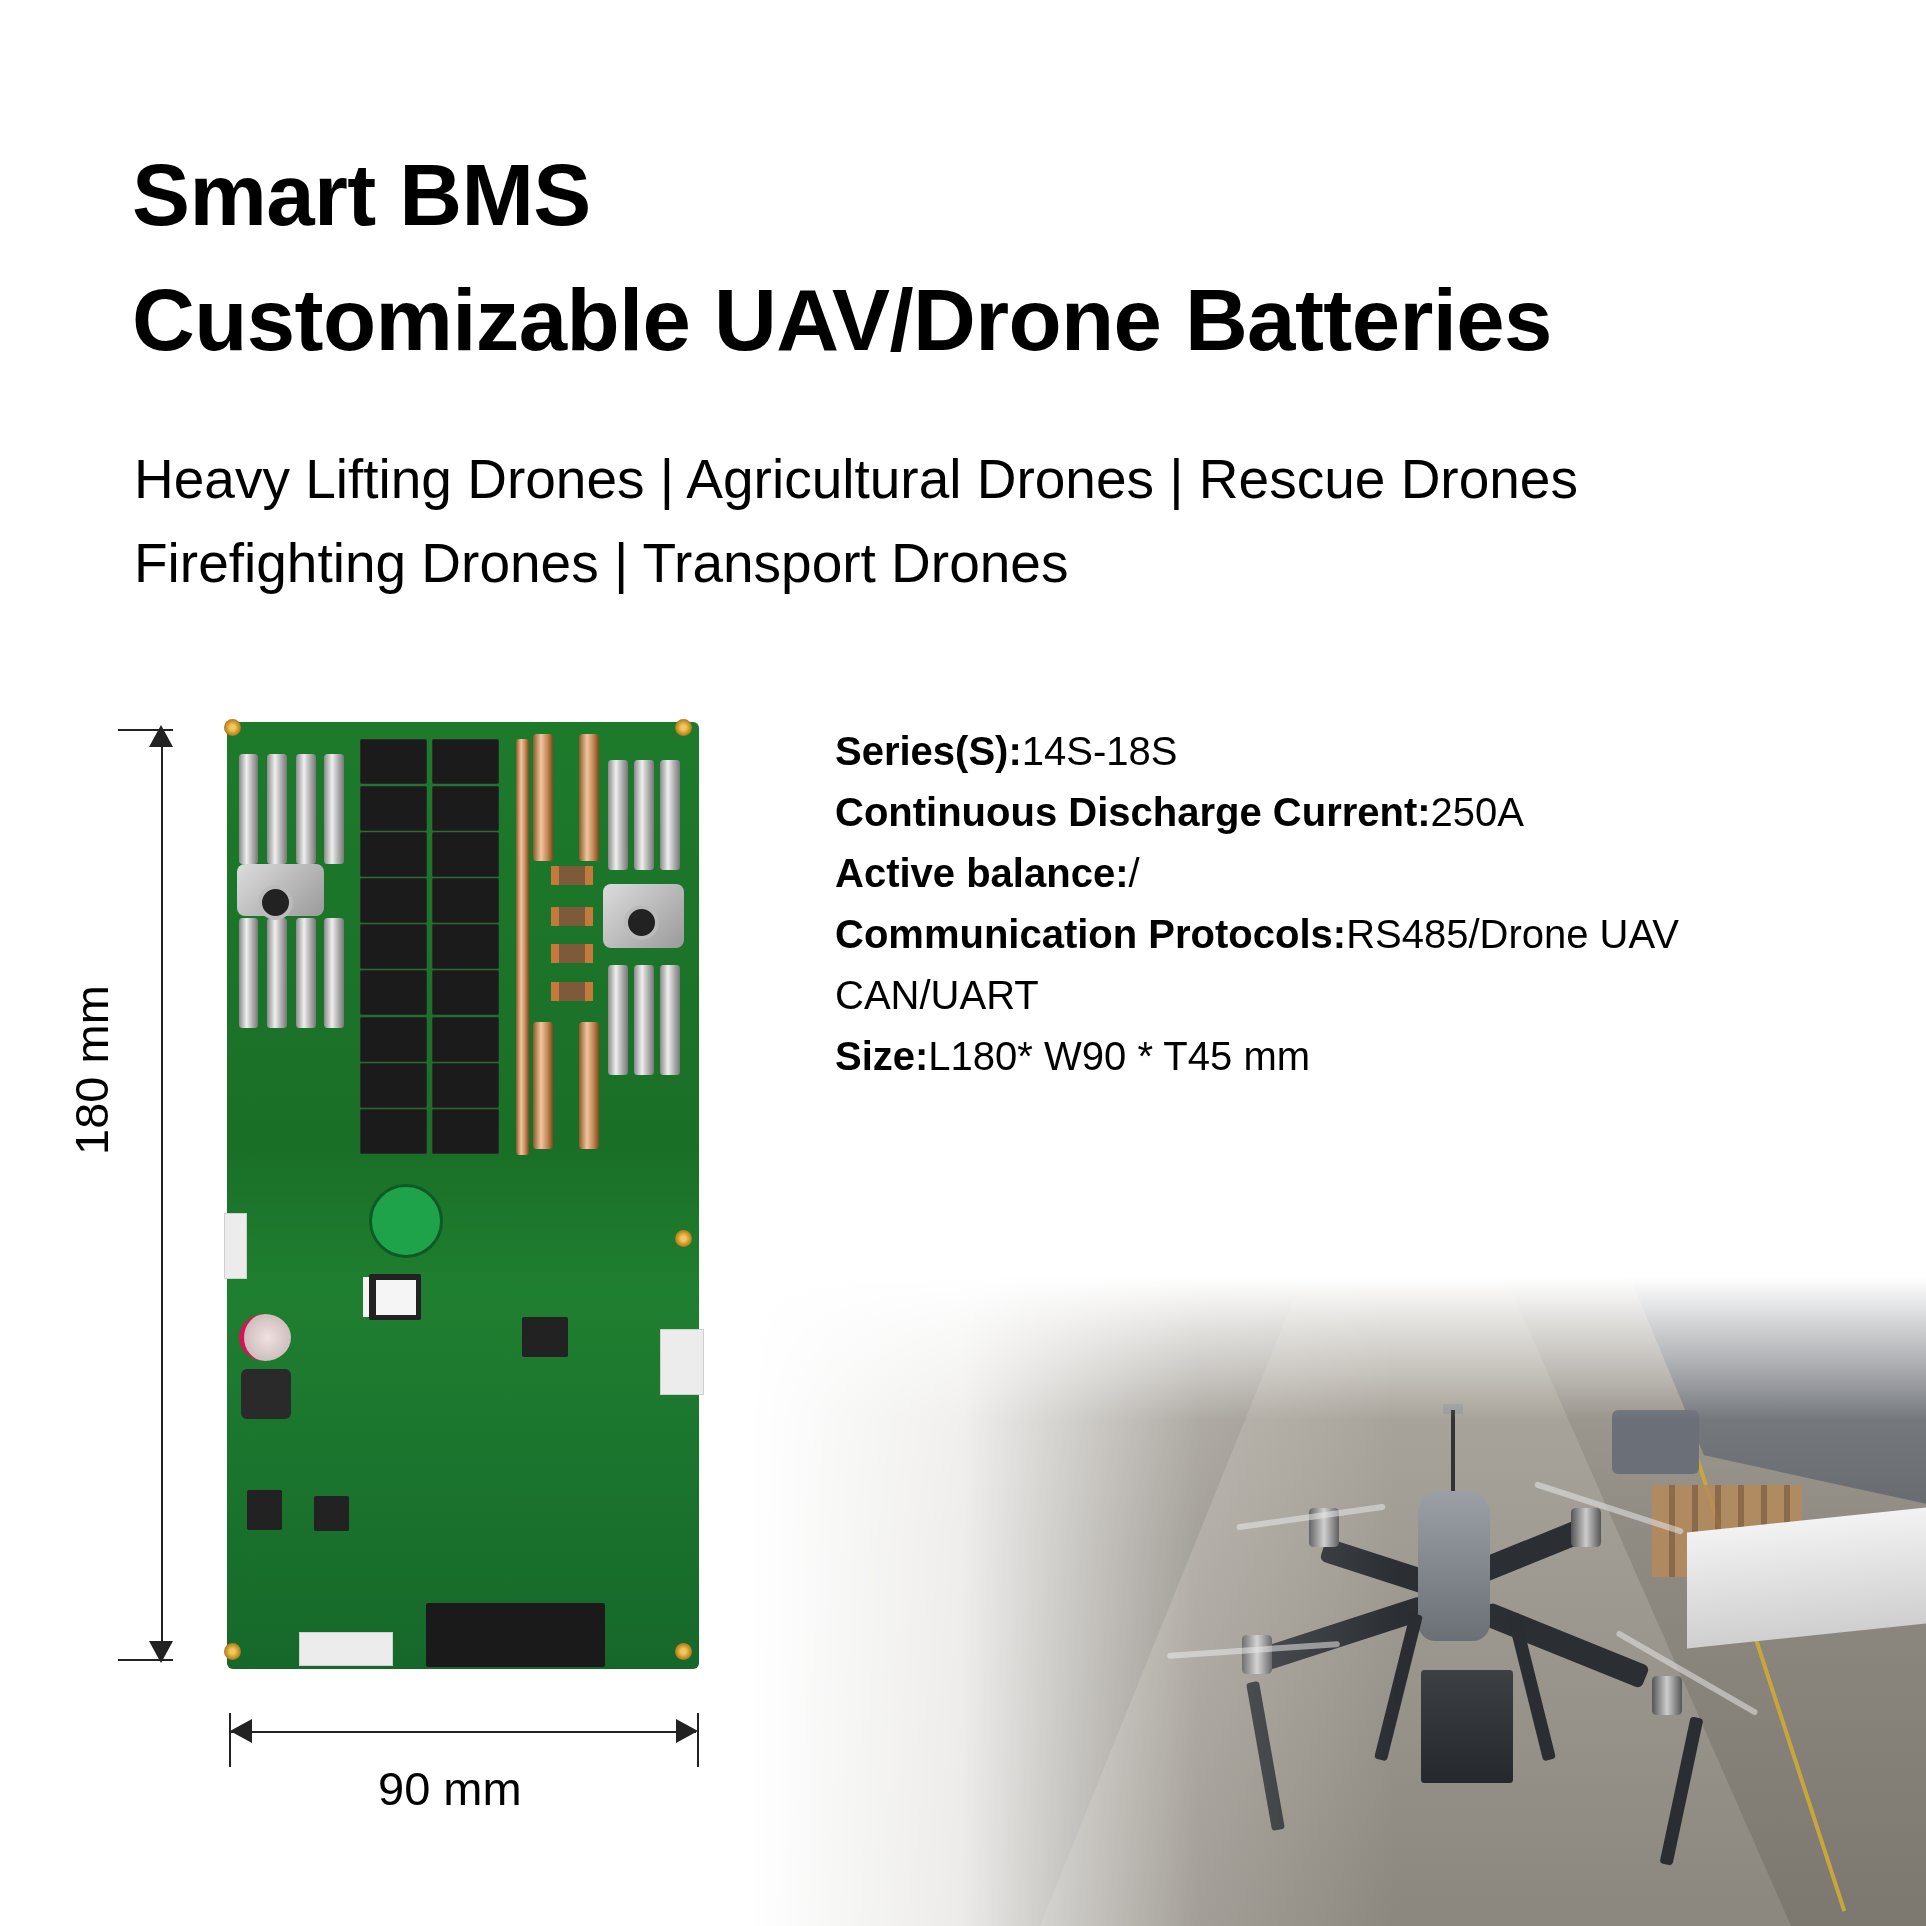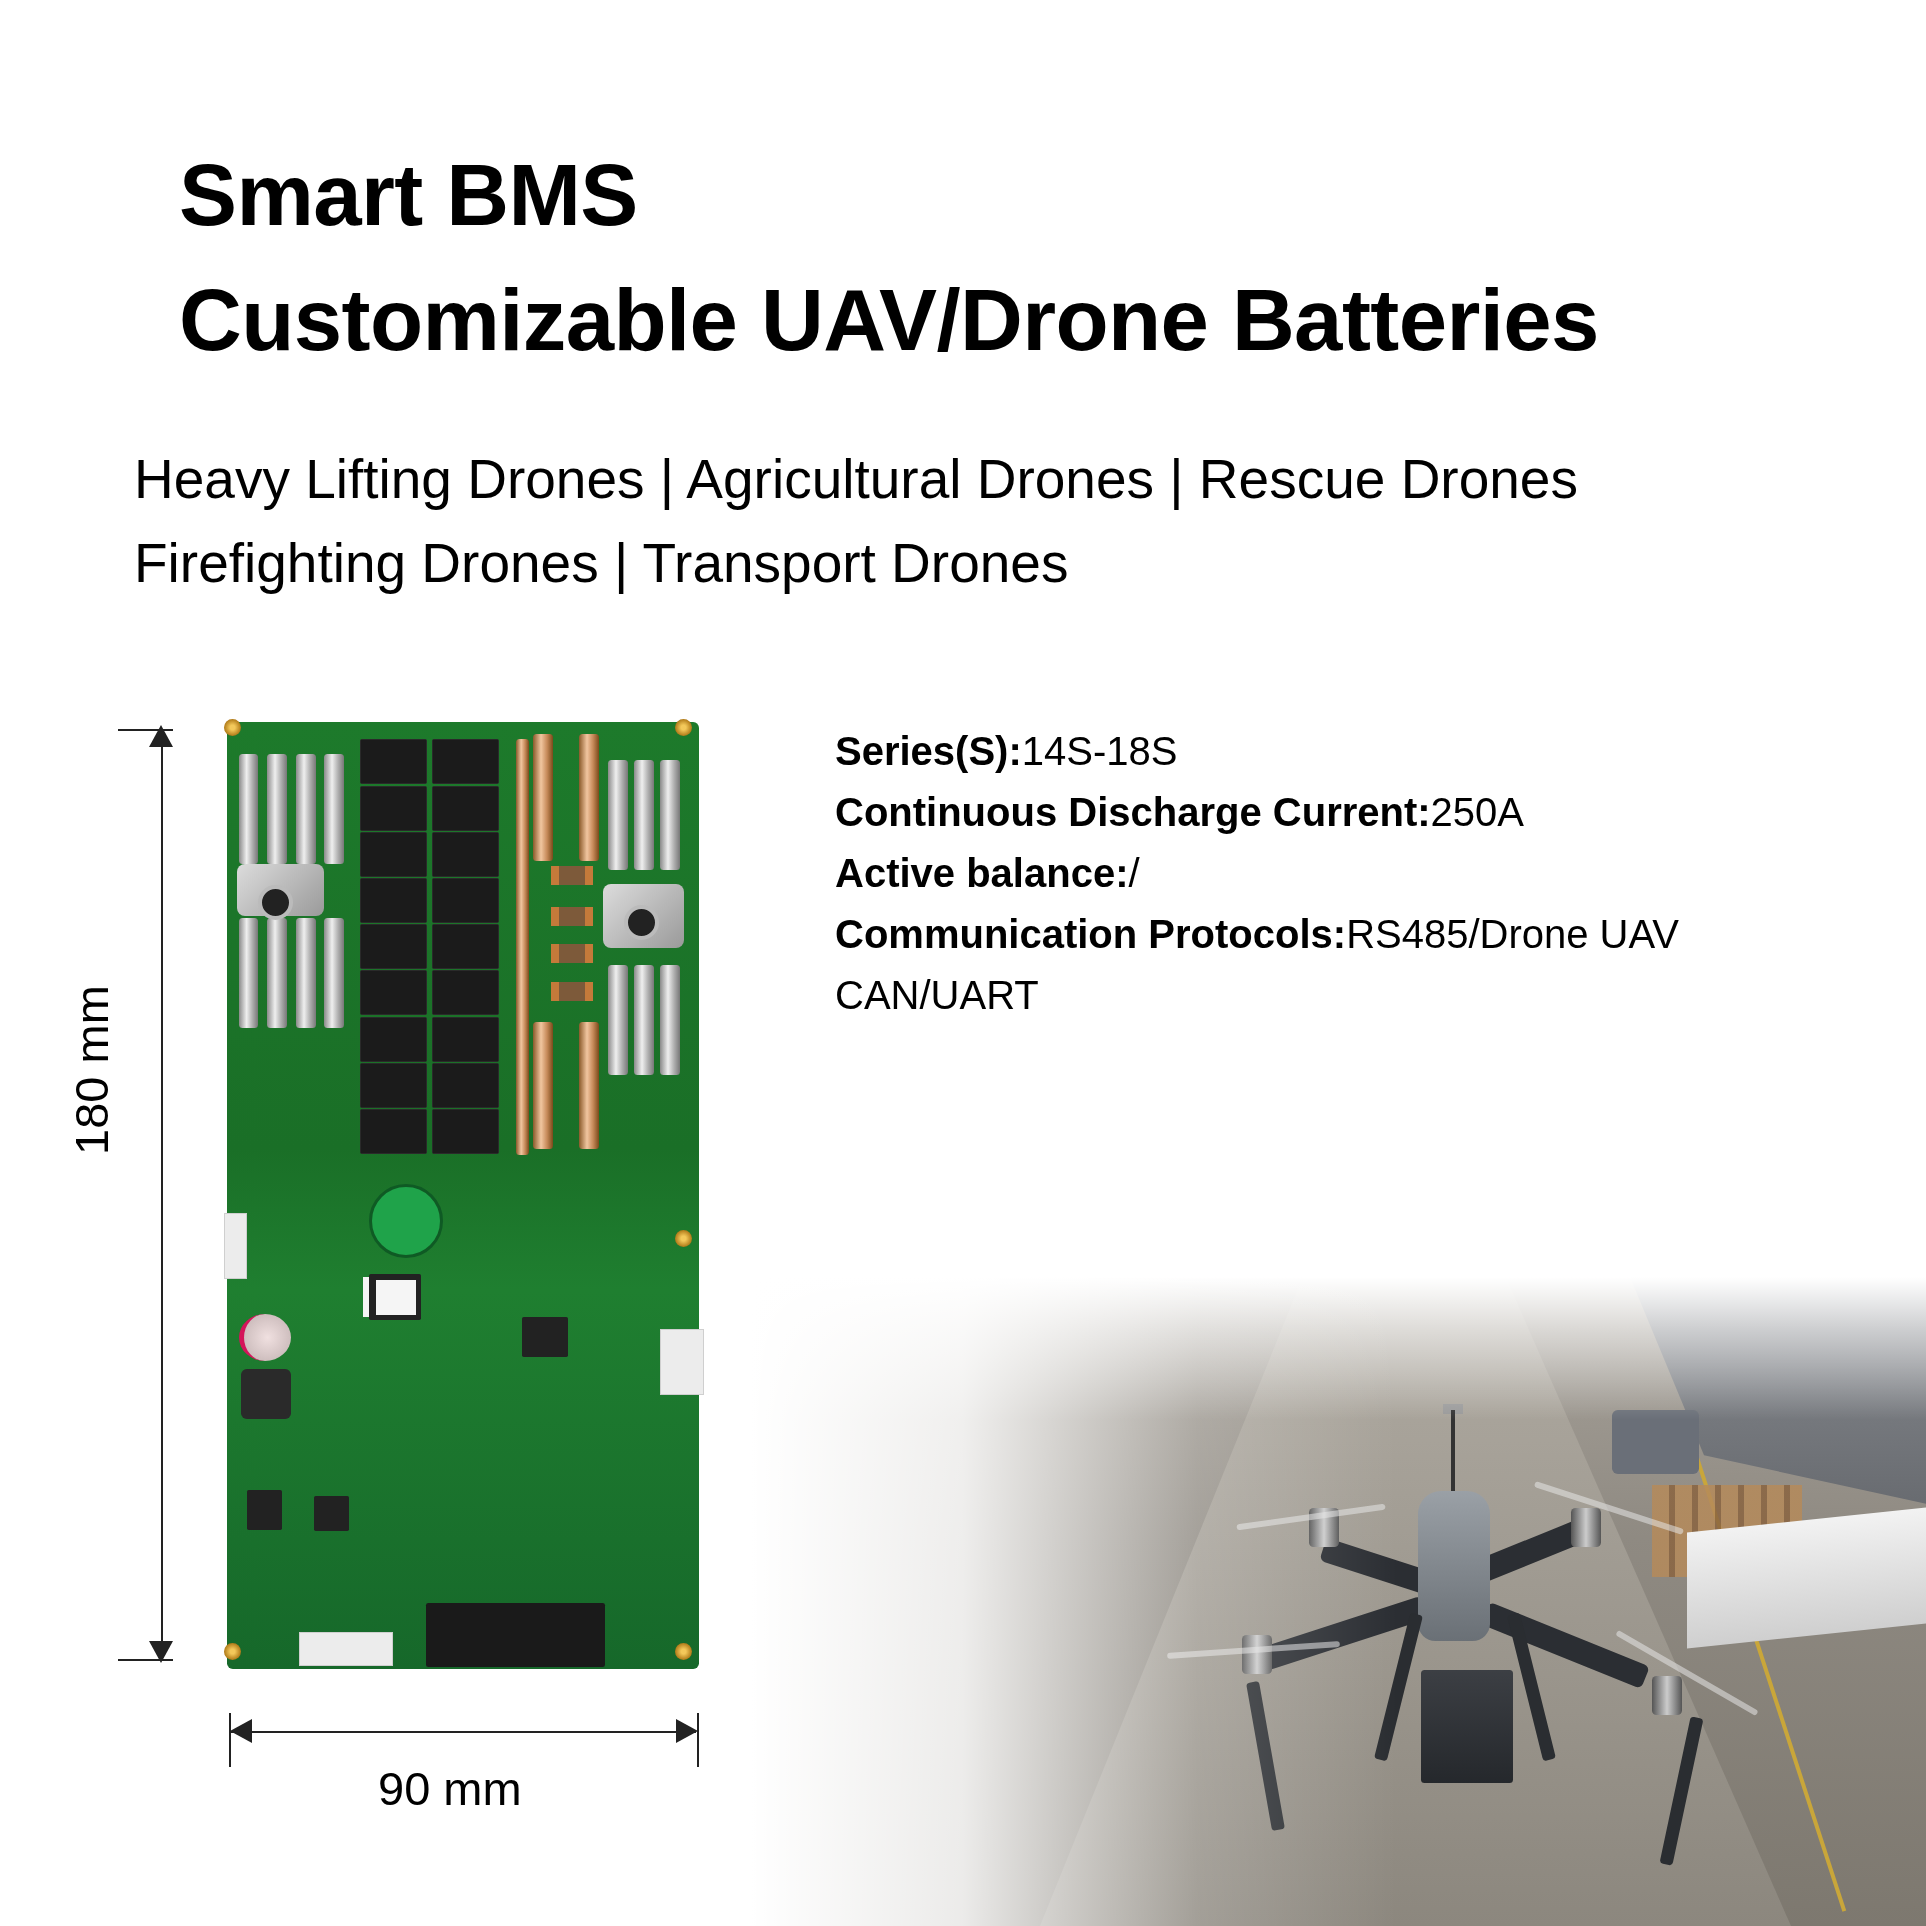--- a/index.html
+++ b/index.html
@@ -1,17 +1,17 @@
 <!DOCTYPE html>
 <html style="font-size:9.2px"><head>
 <meta charset="utf-8">
 <style>
   html,body{margin:0;padding:0;background:#ffffff;}
   body{width:1926px;height:1926px;position:relative;overflow:hidden;font-family:"Liberation Sans","DejaVu Sans",sans-serif;color:#000;}
-  .title{position:absolute;left:132px;font-weight:bold;font-size:87px;line-height:1;letter-spacing:-0.6px;margin-left:47px;}
+  .title{position:absolute;left:132px;font-weight:bold;font-size:87px;line-height:1;letter-spacing:-0.6px;}
   .t1{top:151px;}
   .t2{top:276px;}
   .sub{position:absolute;left:134px;font-size:55px;line-height:1;text-align:center;}
   .s1{top:452px;}
   .s2{top:536px;}
   .specs{position:absolute;left:835px;top:721px;font-size:40px;line-height:61px;}
   .specs .row{white-space:nowrap;}
   .specs b{font-weight:bold;}
 
   
@@ -74,20 +74,21 @@
 
 <div class="sub s1">Heavy Lifting Drones | Agricultural Drones | Rescue Drones</div>
 <div class="sub s2">Firefighting Drones | Transport Drones</div>
 
 <div class="specs">
   <div class="row"><b>Series(S):</b><span>14S-18S</span></div>
   <div class="row"><b>Continuous Discharge Current:</b><span>250A</span></div>
   <div class="row"><b>Active balance:</b><span>/</span></div>
   <div class="row"><b>Communication Protocols:</b><span>RS485/Drone UAV</span></div>
   <div class="row"><b></b><span>CAN/UART</span></div>
+  <div class="row"><b>Size:</b><span>L180* W90 * T45 mm</span></div>
 </div>
 
 <div>
   <div class="vtick" style="top:729px"></div>
   <div class="vtick" style="top:1659px"></div>
   <div class="vline"></div>
   <div class="arrow-up"></div>
   <div class="arrow-down"></div>
   <div class="vlabel">180 mm</div>
 </div>

